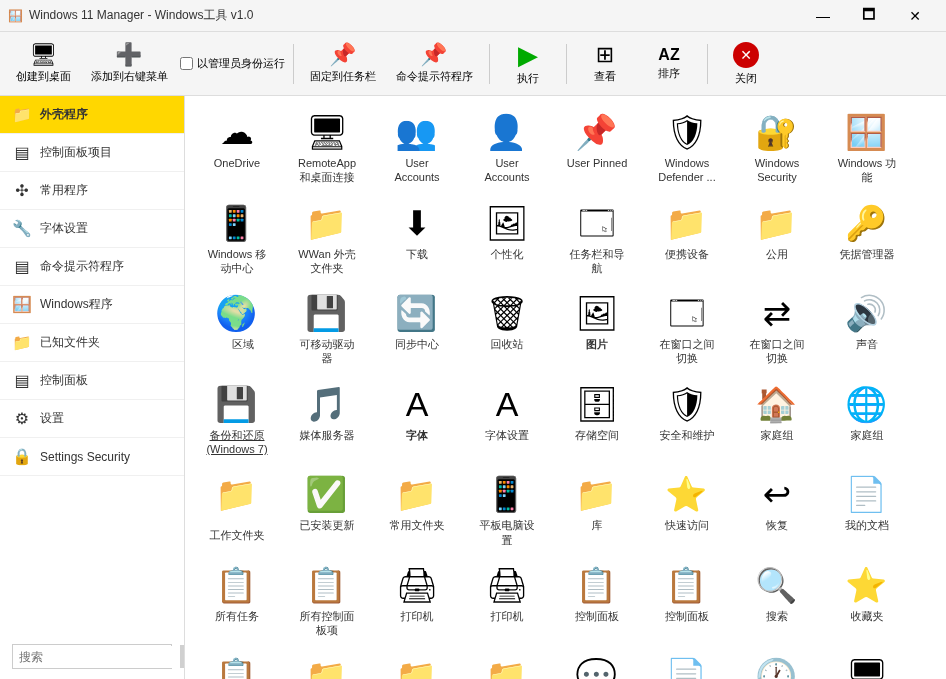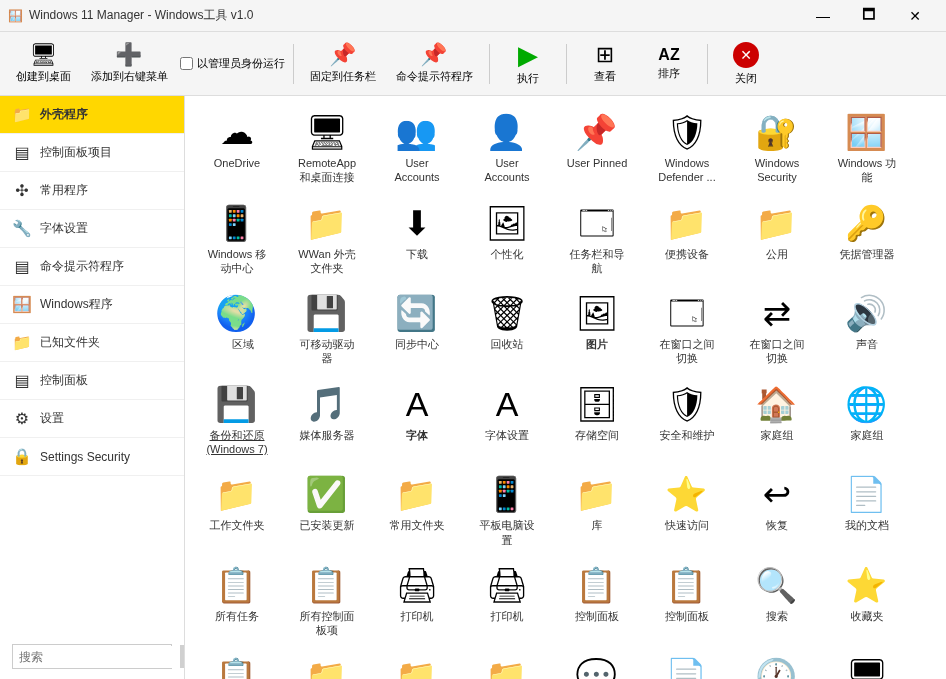--- a/index.html
+++ b/index.html
@@ -386,21 +386,21 @@
         <div class="icon-item">
           <div class="icon-box" style="font-size: 34px; line-height: 1;">🏠</div>
           <div class="icon-label" style="white-space: pre-line;">家庭组</div>
         </div>
         <div class="icon-item">
           <div class="icon-box" style="font-size: 34px; line-height: 1;">🌐</div>
           <div class="icon-label" style="white-space: pre-line;">家庭组</div>
         </div>
         <div class="icon-item">
           <div class="icon-box" style="font-size: 34px; line-height: 1;">📁</div>
-          <div class="icon-label" style="white-space: pre-line;">工作文件夹</div>
+          <div class="icon-label" style="white-space: pre-line; margin-top: 10px;">工作文件夹</div>
         </div>
         <div class="icon-item">
           <div class="icon-box" style="font-size: 34px; line-height: 1;">✅</div>
           <div class="icon-label" style="white-space: pre-line;">已安装更新</div>
         </div>
         <div class="icon-item">
           <div class="icon-box" style="font-size: 34px; line-height: 1;">📁</div>
           <div class="icon-label" style="white-space: pre-line;">常用文件夹</div>
         </div>
         <div class="icon-item">

